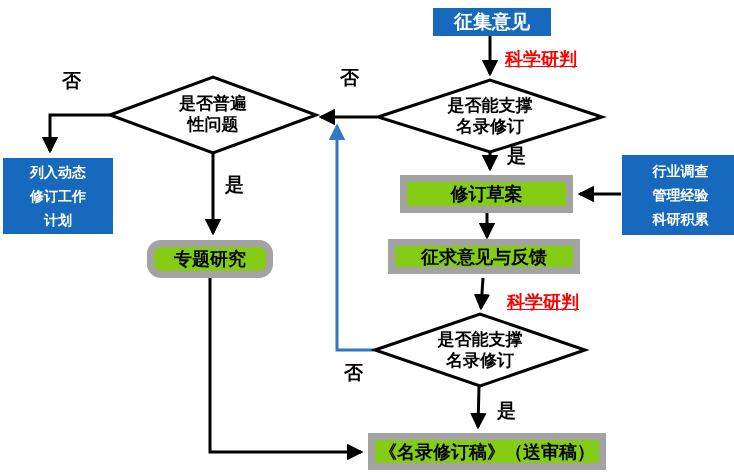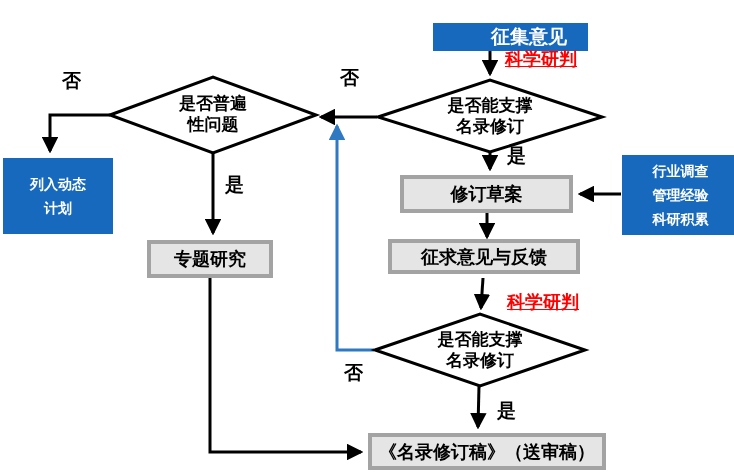--- a/index.html
+++ b/index.html
@@ -17,22 +17,22 @@
     background:#1669BC;
     color:#ffffff;
     font-weight:bold;
     display:flex;flex-direction:column;align-items:center;justify-content:center;
     text-align:center;
     line-height:24px;
     font-size:14px;
   }
   .whitebox{
     position:absolute;
-    background:#e5e5e5;
-    border:4px solid #a3a3a3;
+    background:#84cc16;
+    border:7px solid #a3a3a3;
     color:#000000;
     font-weight:bold;
     display:flex;align-items:center;justify-content:center;
     text-align:center;
     font-size:18px;
     box-sizing:border-box;
   }
   .diamond-label{
     position:absolute;
     color:#000000;
@@ -82,21 +82,21 @@
     <path d="M479,386 L478,427" stroke="#000000" stroke-width="3" fill="none" marker-end="url(#ah-black)"></path>
     <path d="M210,278 L210,452 L361,452" stroke="#000000" stroke-width="3" fill="none" marker-end="url(#ah-black)"></path>
 
     <path d="M374,350 L337,350 L337,126" stroke="#2E79C2" stroke-width="3" fill="none" marker-end="url(#ah-blue)"></path>
 
     <polygon points="110,115 213,77 316,115 213,153" fill="#ffffff" stroke="#000000" stroke-width="3"></polygon>
     <polygon points="378,117 490,80 602,117 490,152" fill="#ffffff" stroke="#000000" stroke-width="3"></polygon>
     <polygon points="375,350 480,314 585,350 480,386" fill="#ffffff" stroke="#000000" stroke-width="3"></polygon>
   </svg>
 
-  <div class="bluebox" style="left:433px;top:23px;width:118px;height:28px;font-size:19px;padding-left:37px;">
+  <div class="bluebox" style="left:433px;top:8px;width:118px;height:28px;font-size:19px;">
     <span>征集意见</span>
   </div>
 
   <div class="red-label" style="left:505px;top:47px;">科学研判</div>
   <div class="red-label" style="left:507px;top:290px;">科学研判</div>
 
   <div class="diamond-label" style="left:390px;top:84px;width:200px;height:64px;">
     <span>是否能支撑</span>
     <span>名录修订</span>
   </div>
@@ -104,30 +104,31 @@
     <span>是否普遍</span>
     <span>性问题</span>
   </div>
   <div class="diamond-label" style="left:380px;top:318px;width:200px;height:64px;">
     <span>是否能支撑</span>
     <span>名录修订</span>
   </div>
 
   <div class="bluebox" style="left:3px;top:158px;width:110px;height:76px;">
     <span>列入动态</span>
+    <span>修订工作</span>
     <span>计划</span>
   </div>
 
   <div class="bluebox" style="left:622px;top:155px;width:117px;height:80px;">
     <span>行业调查</span>
     <span>管理经验</span>
     <span>科研积累</span>
   </div>
 
-  <div class="whitebox" style="left:147px;top:240px;width:126px;height:38px;">
+  <div class="whitebox" style="left:147px;top:240px;width:126px;height:38px;border-radius:14px;">
     <span>专题研究</span>
   </div>
   <div class="whitebox" style="left:400px;top:175px;width:173px;height:38px;">
     <span>修订草案</span>
   </div>
   <div class="whitebox" style="left:388px;top:226px;width:192px;height:35px;margin-top:13px;">
     <span>征求意见与反馈</span>
   </div>
   <div class="whitebox" style="left:368px;top:433px;width:238px;height:37px;">
     <span>《名录修订稿》（送审稿）</span>

